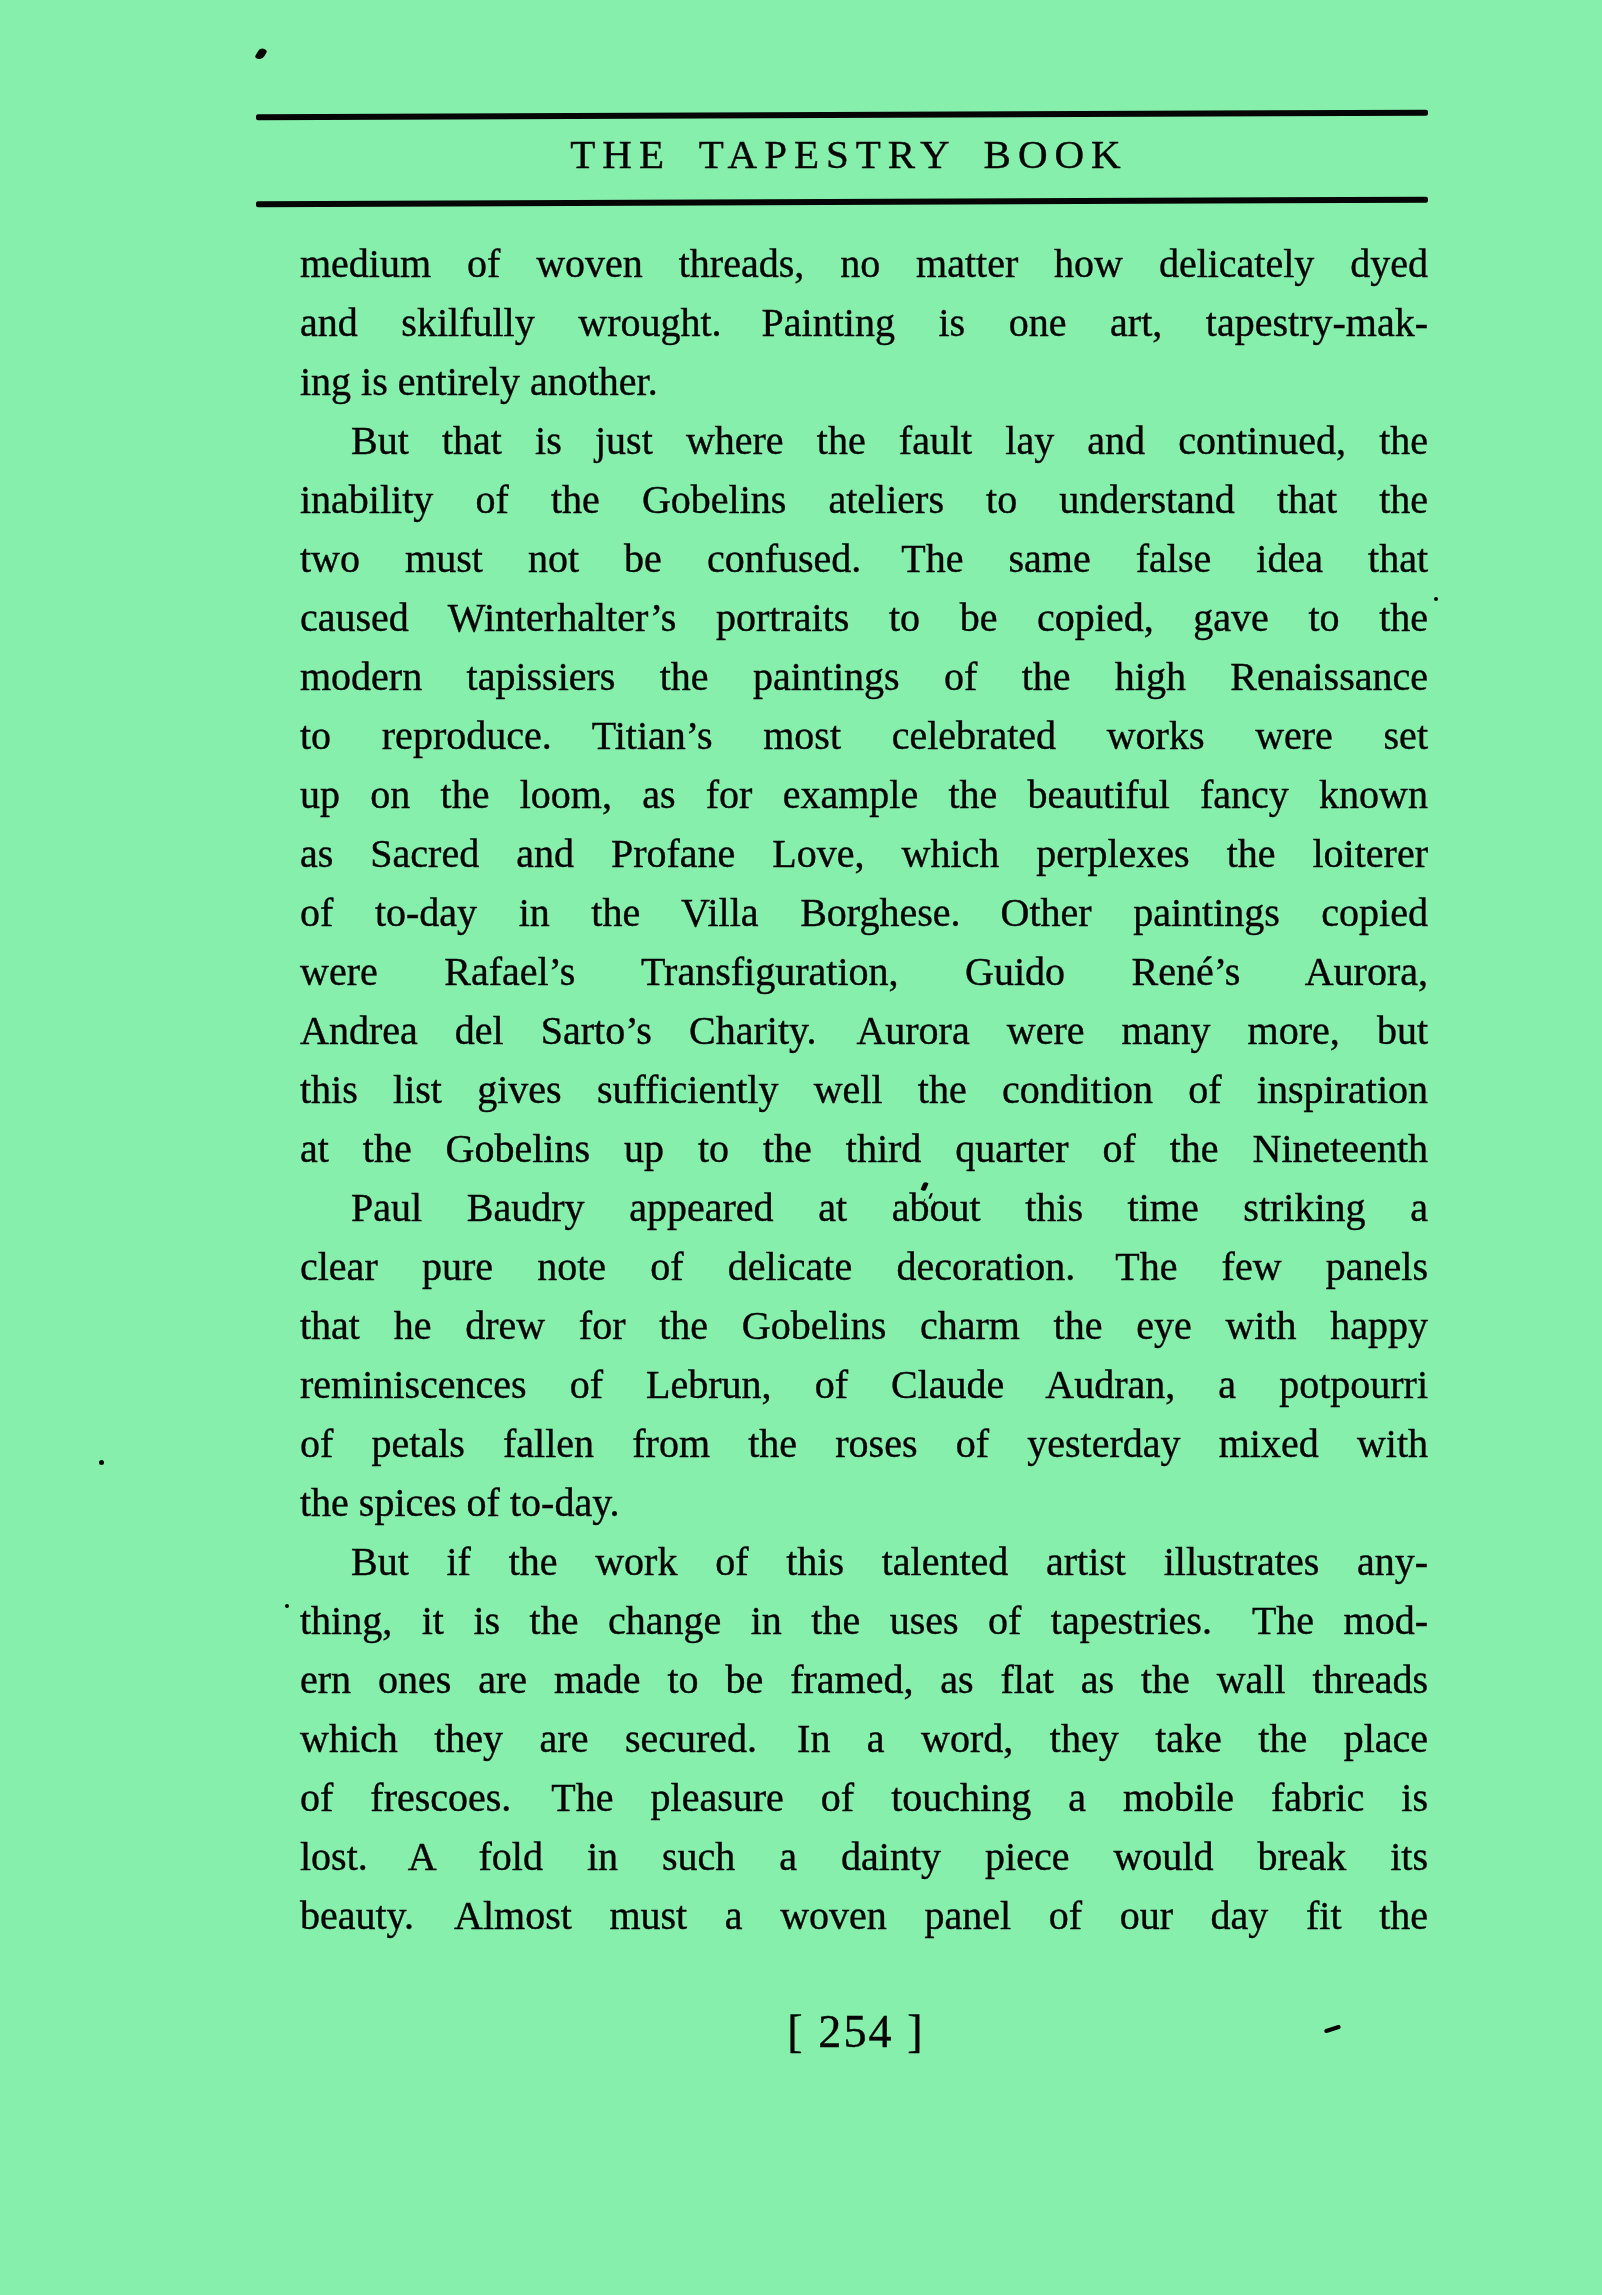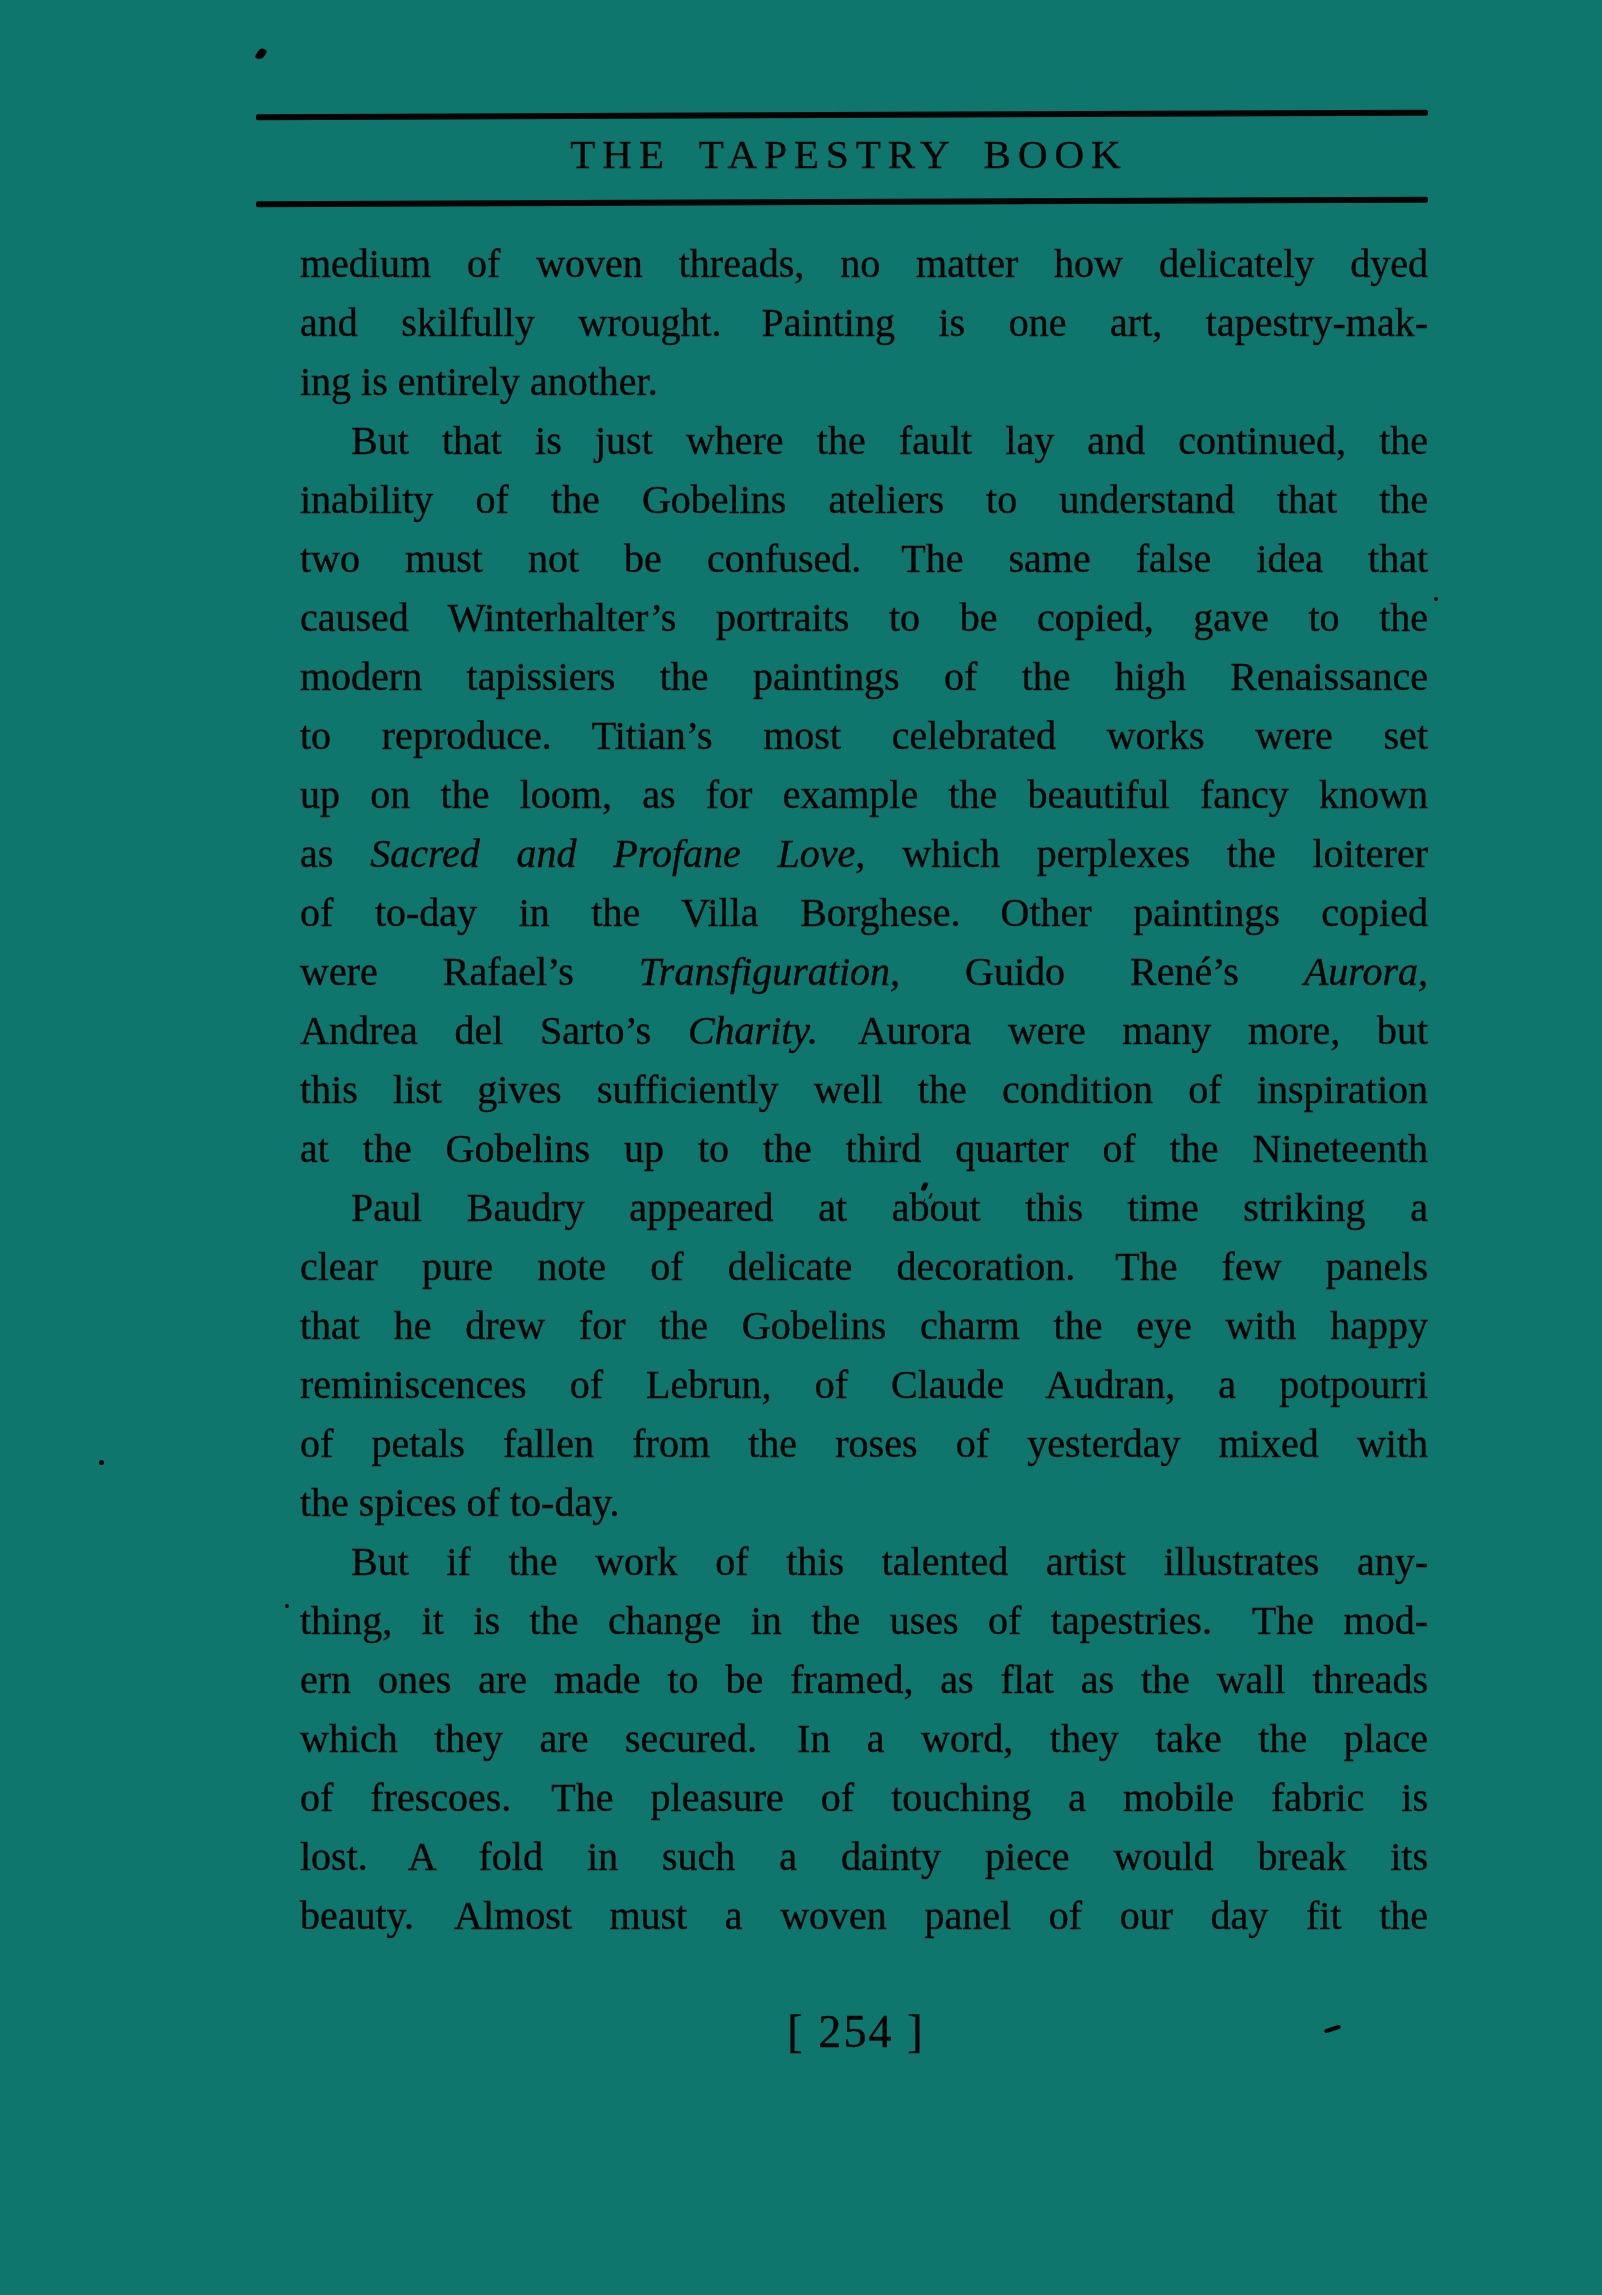--- a/index.html
+++ b/index.html
@@ -5,21 +5,21 @@
   html, body { margin: 0; padding: 0; }
   body {
     width: 1602px; height: 2295px;
     background: #ffffff;
     font-family: "Liberation Serif", "DejaVu Serif", serif;
     color: #050505;
   }
   .page {
     position: relative;
     width: 1602px; height: 2295px;
-    background: #0f766e;
+    background: #86efac;
     overflow: hidden;
   }
 
   
   .rule {
     position: absolute;
     left: 256px; width: 1172px; height: 6.4px;
     background: #050505;
     border-radius: 2.1px;
     transform: rotate(-0.22deg);
@@ -49,21 +49,21 @@
     -webkit-text-stroke: 0.4px currentColor;
   }
   .line {
     text-align: justify;
     text-align-last: justify;
     white-space: normal;
     margin-left: 44px;
   }
   .line.noj { text-align: left; text-align-last: left; }
   .line.ind { text-indent: 51px; }
-  .it { font-style: italic; }
+  .it { }
 
   
   .folio {
     position: absolute;
     left: 270px; top: 2013px; width: 1172px;
     text-align: center;
     font-size: 46px;
     line-height: 38px;
     letter-spacing: 2.1px;
     -webkit-text-stroke: 0.4px currentColor;

